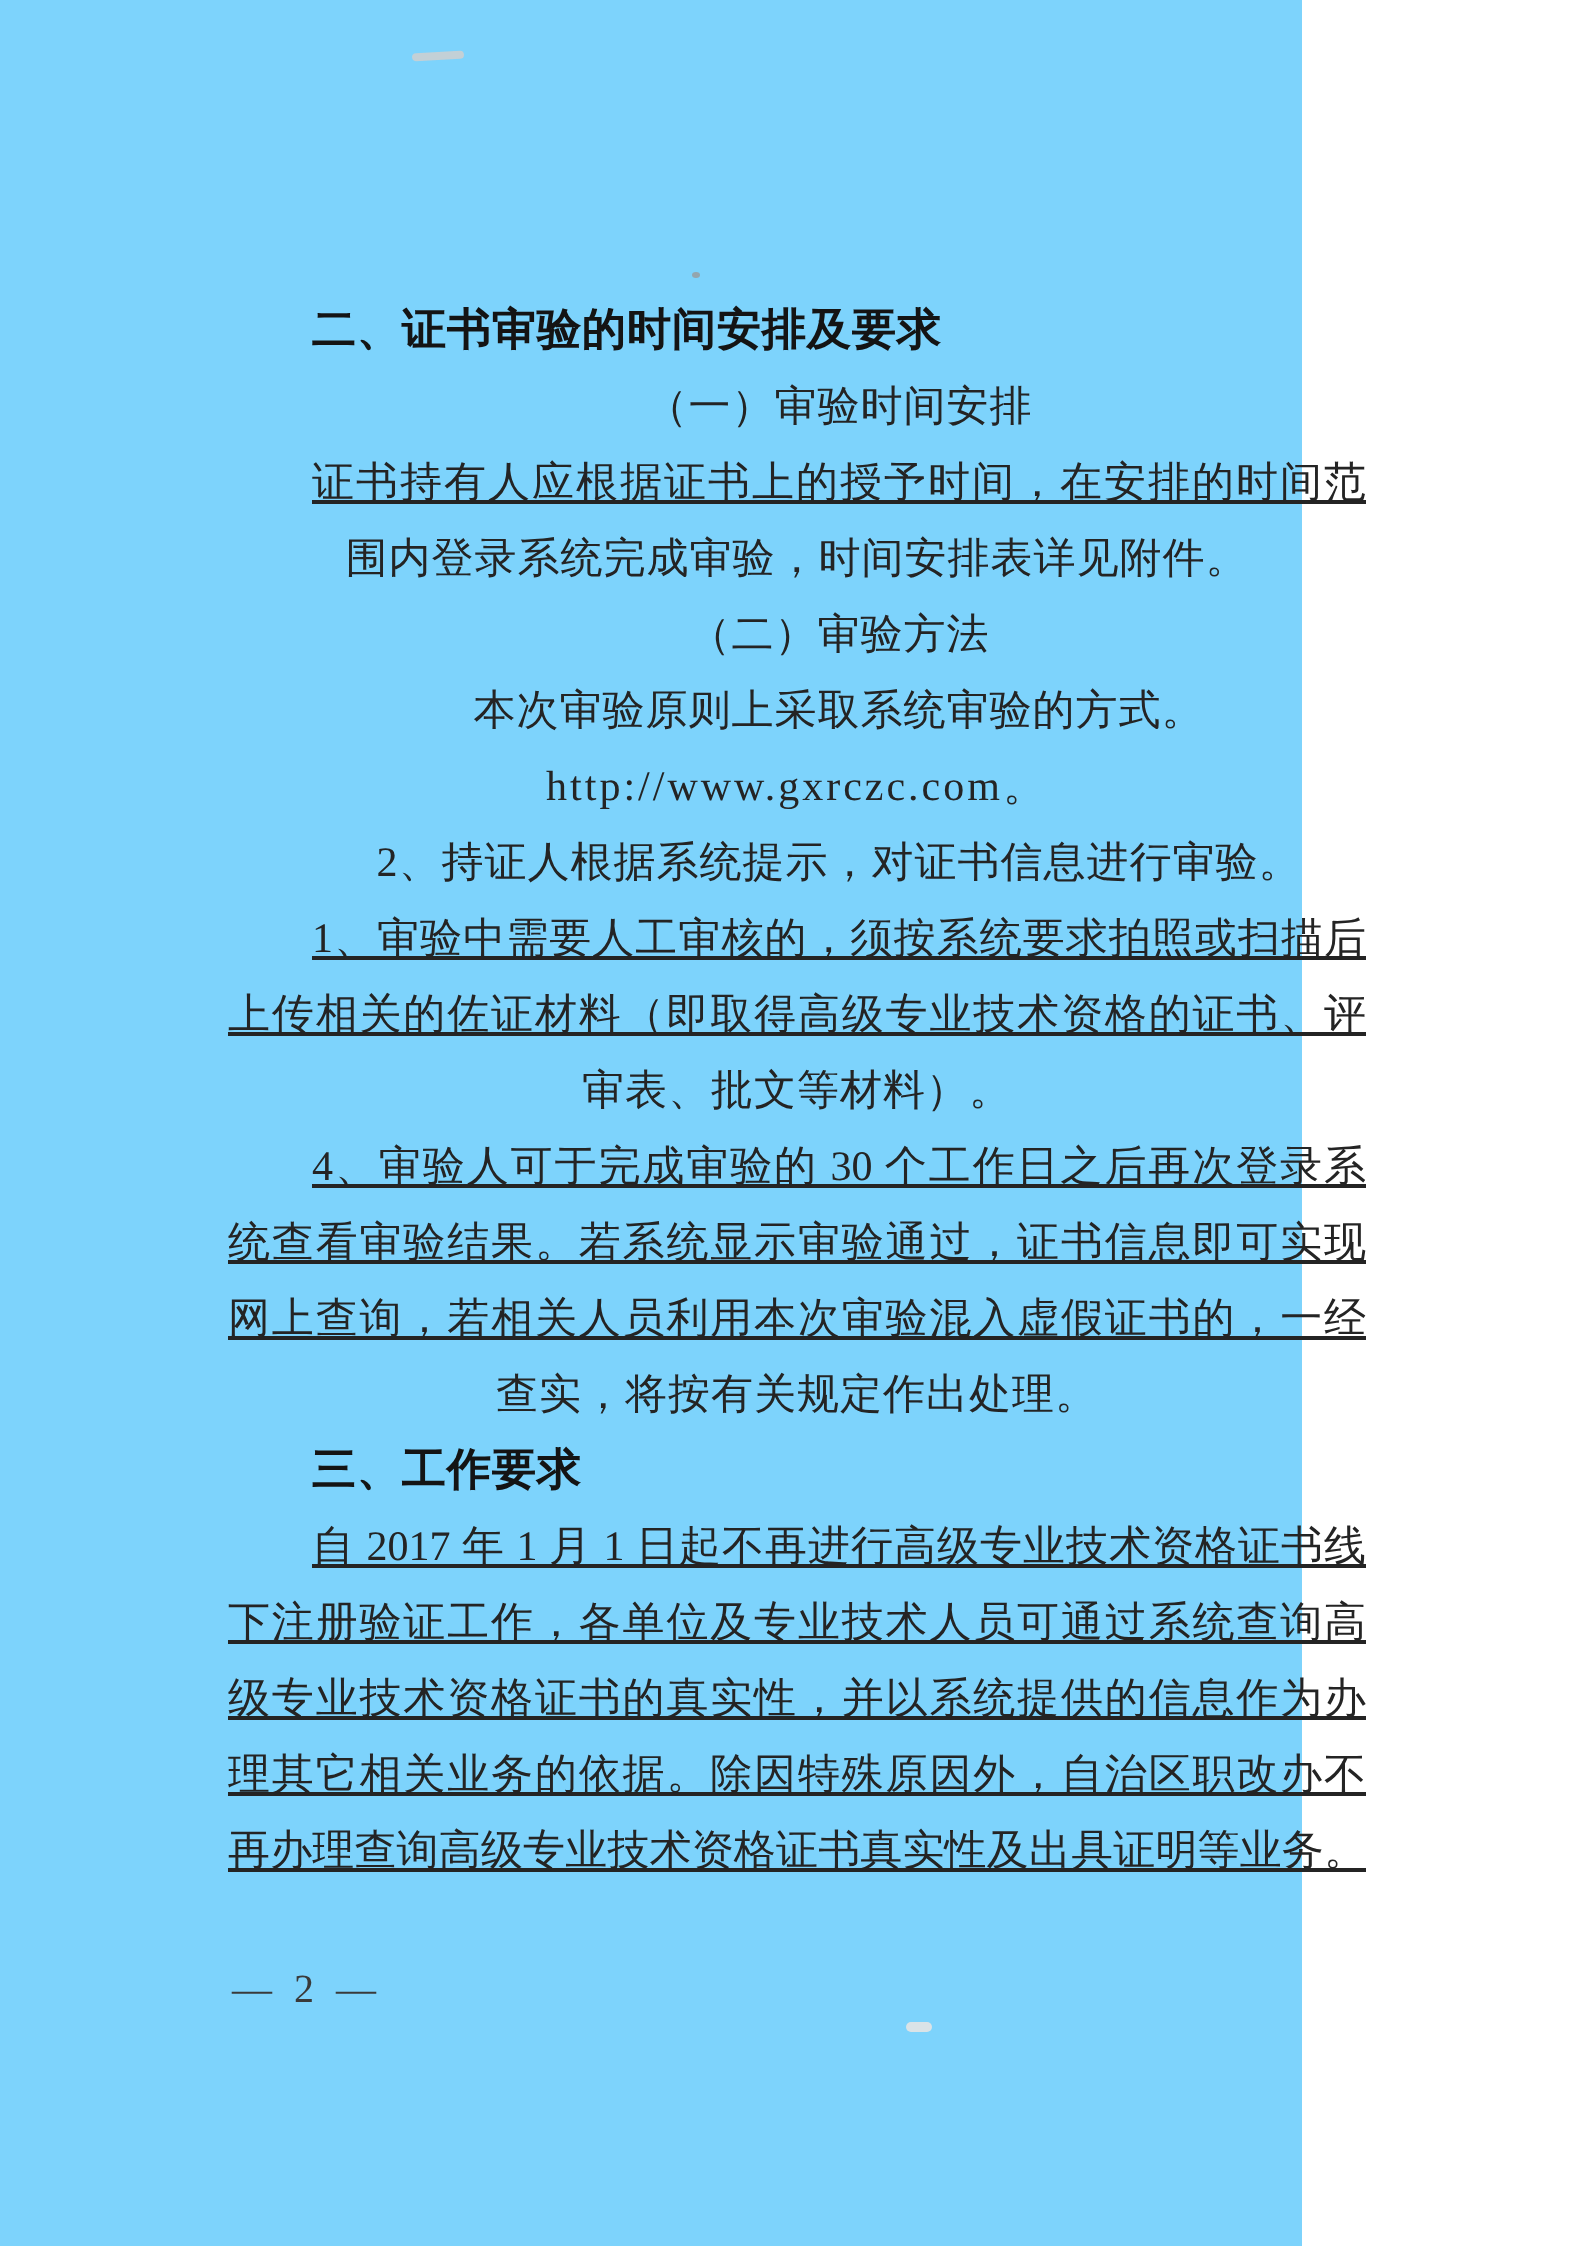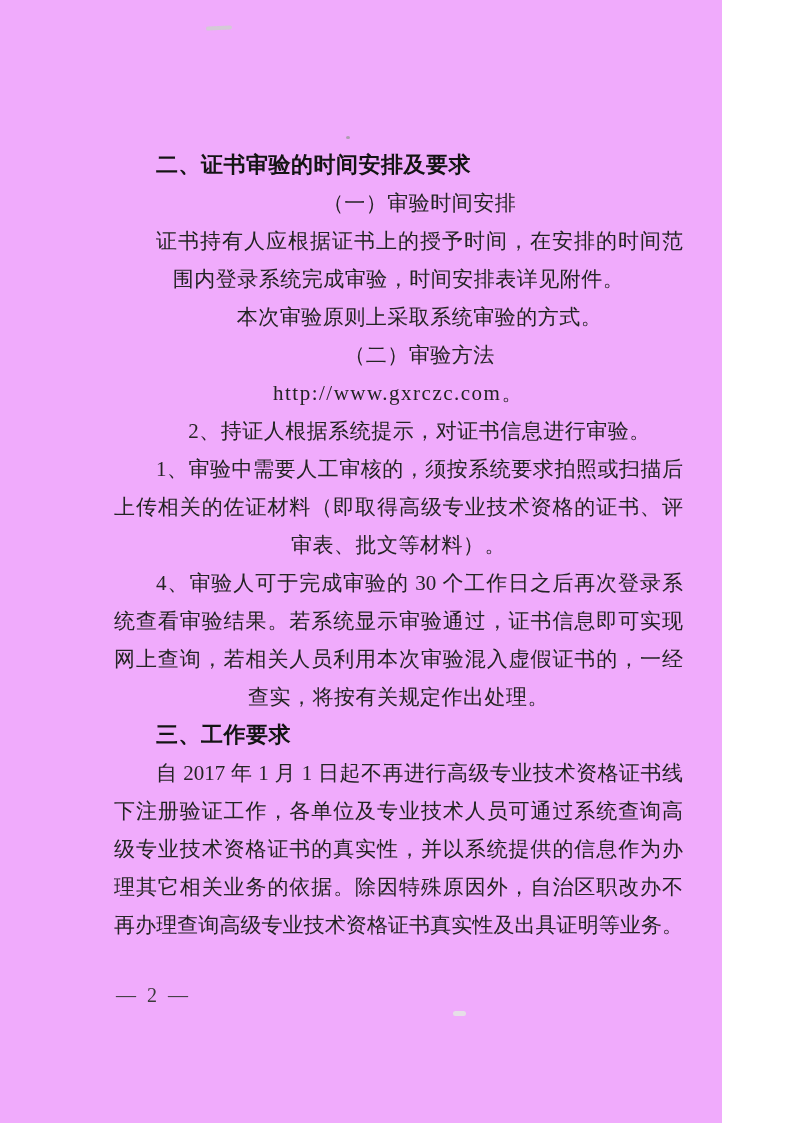--- a/index.html
+++ b/index.html
@@ -6,23 +6,23 @@
     margin: 0;
     padding: 0;
     width: 793px;
     height: 1123px;
     background: #ffffff;
     overflow: hidden;
   }
   .page {
     position: absolute;
     left: 0; top: 0;
-    width: 722px;
+    width: 651px;
     height: 1123px;
-    background: #f0abfc;
+    background: #7dd3fc;
   }
   .content {
     position: absolute;
     left: 114px;
     top: 146px;
     width: 569px;
     font-family: "Liberation Serif", serif;
   }
   .line {
     font-size: 21px;
@@ -31,20 +31,21 @@
     text-align: center;
     letter-spacing: 0.5px;
   }
   .line.ind, .heading.ind {
     text-indent: 42px;
   }
   .line.fill {
     text-align: justify;
     text-align-last: justify;
     letter-spacing: 0;
+    text-decoration: underline;
   }
   .line.latin {
     font-family: Liberation Serif, serif;
     letter-spacing: 1.5px;
     word-spacing: 3px;
   }
   .heading {
     font-family: "Liberation Sans", sans-serif;
     font-weight: 700;
     font-size: 22px;
@@ -95,22 +96,22 @@
 
   <div class="artifact smudge-top"></div>
   <div class="artifact dot-mid"></div>
   <div class="artifact speck-bottom"></div>
 
   <div class="content">
       <div class="heading ind">二、证书审验的时间安排及要求</div>
       <div class="line ind">（一）审验时间安排</div>
       <div class="line ind fill">证书持有人应根据证书上的授予时间，在安排的时间范</div>
       <div class="line">围内登录系统完成审验，时间安排表详见附件。</div>
+      <div class="line ind">（二）审验方法</div>
       <div class="line ind">本次审验原则上采取系统审验的方式。</div>
-      <div class="line ind">（二）审验方法</div>
       <div class="line latin">http://www.gxrczc.com。</div>
       <div class="line ind">2、持证人根据系统提示，对证书信息进行审验。</div>
       <div class="line ind fill">1、审验中需要人工审核的，须按系统要求拍照或扫描后</div>
       <div class="line fill">上传相关的佐证材料（即取得高级专业技术资格的证书、评</div>
       <div class="line">审表、批文等材料）。</div>
       <div class="line ind fill">4、审验人可于完成审验的 30 个工作日之后再次登录系</div>
       <div class="line fill">统查看审验结果。若系统显示审验通过，证书信息即可实现</div>
       <div class="line fill">网上查询，若相关人员利用本次审验混入虚假证书的，一经</div>
       <div class="line">查实，将按有关规定作出处理。</div>
       <div class="heading ind">三、工作要求</div>

